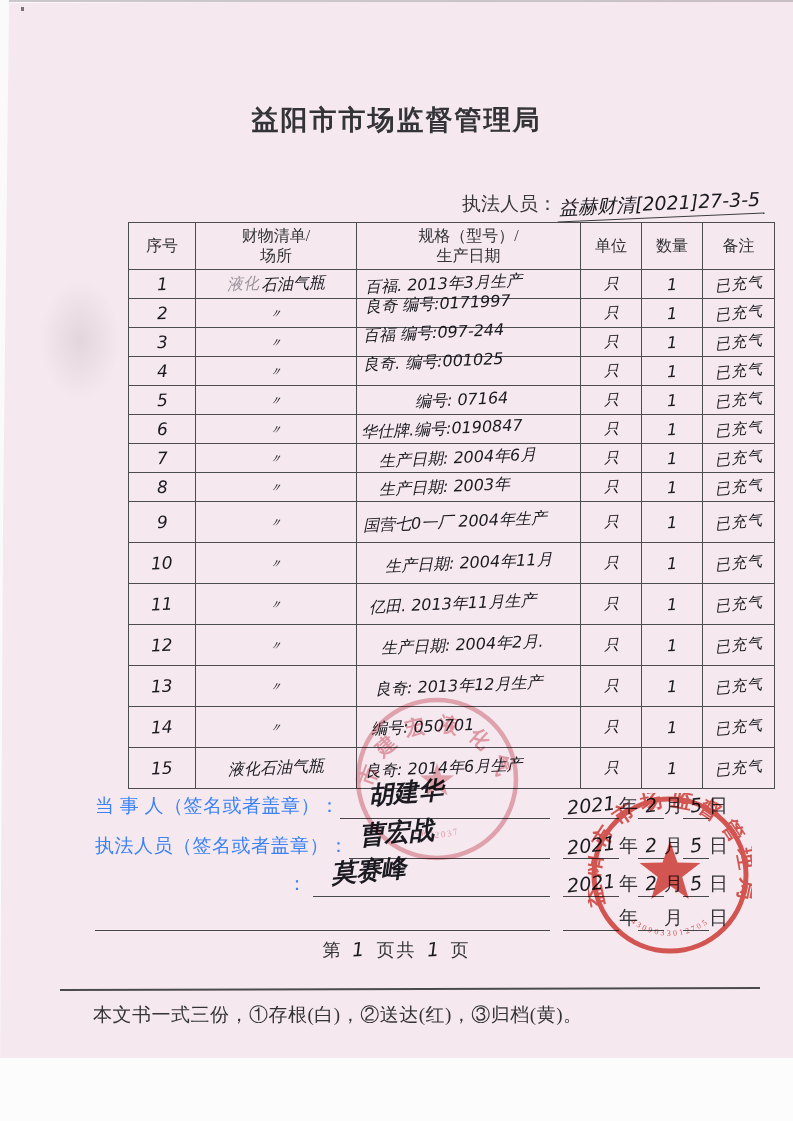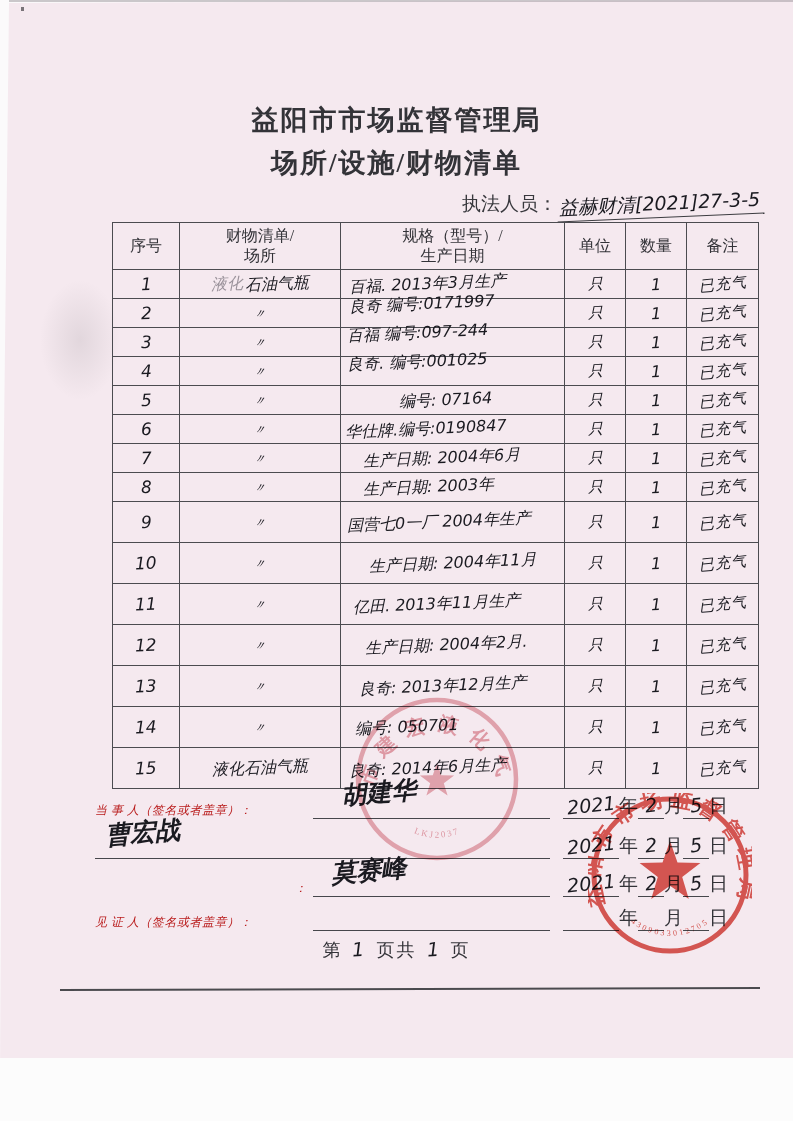--- a/index.html
+++ b/index.html
@@ -13,35 +13,35 @@
          background:radial-gradient(closest-side,rgba(125,118,124,.16),rgba(125,118,124,0));}
   .title{position:absolute;top:99px;left:0;width:100%;text-align:center;
          font-size:27px;font-weight:bold;letter-spacing:2px;line-height:43px;color:#333338;}
   .docno{position:absolute;top:191px;left:462px;font-size:19px;white-space:nowrap;}
   .docno .val{display:inline-block;border-bottom:1.6px solid #3c3c40;padding:0 4px 0 2px;}
 
   .hw{font-family:"DejaVu Sans","Liberation Sans",sans-serif;font-style:italic;color:#1a1a20;
       display:inline-block;transform:rotate(-2.5deg);}
   .hw.faint{color:#9b939b;margin-right:2px;}
 
-  table.inv{position:absolute;left:112px;top:222px;width:616px;border-collapse:collapse;table-layout:fixed;}
+  table.inv{position:absolute;left:128px;top:222px;width:616px;border-collapse:collapse;table-layout:fixed;}
   table.inv th,table.inv td{border:1.5px solid #4b4b50;padding:0 2px;overflow:visible;}
   table.inv th{font-size:16px;font-weight:normal;text-align:center;white-space:pre-line;line-height:20px;height:46px;color:#333338;}
   tr.r-s{height:29px;}
   tr.r-t{height:41px;}
   td.c-no{text-align:center;}  td.c-no .hw{font-size:17px;}
   td.c-name{text-align:center;} td.c-name .hw{font-size:16px;}
   td.c-name .ditto{font-size:13px;letter-spacing:2px;transform:rotate(8deg);}
   td.c-spec{text-align:left;}  td.c-spec .hw{font-size:16px;white-space:nowrap;position:relative;}
   td.c-spec .lift{top:-9px;}
   td.c-unit,td.c-qty{text-align:center;} td.c-unit .hw{font-size:15px;} td.c-qty .hw{font-size:16px;}
   td.c-remark{text-align:center;} td.c-remark .hw{font-size:15px;transform:rotate(-6deg);letter-spacing:1px;}
 
   .sigrow{position:absolute;left:95px;width:633px;display:flex;align-items:flex-end;height:30px;}
-  .sigrow .lbl{flex:0 0 218px;font-size:12px;letter-spacing:.5px;white-space:nowrap;color:#b91c1c;font-style:italic;}
+  .sigrow .lbl{flex:0 0 218px;font-size:19px;letter-spacing:.5px;white-space:nowrap;color:#3b82f6;}
   .sigrow .lbl.colon-only{text-align:right;padding-right:6px;box-sizing:border-box;}
   .sigrow .line{flex:1 1 auto;border-bottom:1.6px solid #46464b;position:relative;height:26px;}
   .sigrow .sig{position:absolute;left:28px;top:-16px;font-size:25px;font-weight:600;transform:rotate(-5deg);}
   .dateblk{flex:0 0 178px;font-size:19px;display:flex;align-items:flex-end;justify-content:flex-end;white-space:nowrap;color:#333338;}
   .dateblk .blank{display:inline-block;border-bottom:1.6px solid #46464b;text-align:center;height:24px;}
   .dateblk .b-y{width:56px;} .dateblk .b-m{width:26px;} .dateblk .b-d{width:26px;}
   .dateblk .hw{font-size:19px;transform:rotate(-6deg);}
 
   .pager{position:absolute;top:938px;left:0;width:100%;text-align:center;font-size:18px;letter-spacing:2px;color:#333338;}
   .pager .hw{font-size:19px;padding:0 10px;transform:rotate(-4deg);}
@@ -57,21 +57,20 @@
 <body>
 
 <div class="sheet">
   <div class="paper"></div>
   <div class="scan-topline"></div>
   <div class="scan-speck"></div>
   <div class="scan-smudge"></div>
 
   <div class="title">
     <div>益阳市市场监督管理局</div>
-    <div>场所/设施/财物清单</div>
   </div>
 
   <div class="docno">
     <span>执法人员：</span><span class="val hw">益赫财清[2021]27-3-5</span>
   </div>
 
   <table class="inv">
     <thead>
       <tr>
         <th style="width:62px">序号</th>
@@ -217,20 +216,21 @@
       <span class="blank b-y"><span class="hw">2021</span></span>
         <span>年</span>
         <span class="blank b-m"><span class="hw">2</span></span>
         <span>月</span>
         <span class="blank b-d"><span class="hw">5</span></span>
         <span>日</span>
     </span>
   </div>
 
   <div class="sigrow" style="top:829px">
+    <span class="lbl">执法人员（签名或者盖章）：</span>
     <span class="line">
       <span class="sig hw" style="left:10px">曹宏战</span>
     </span>
     <span class="dateblk">
       <span class="blank b-y"><span class="hw">2021</span></span>
         <span>年</span>
         <span class="blank b-m"><span class="hw">2</span></span>
         <span>月</span>
         <span class="blank b-d"><span class="hw">5</span></span>
         <span>日</span>
@@ -246,37 +246,37 @@
       <span class="blank b-y"><span class="hw">2021</span></span>
         <span>年</span>
         <span class="blank b-m"><span class="hw">2</span></span>
         <span>月</span>
         <span class="blank b-d"><span class="hw">5</span></span>
         <span>日</span>
     </span>
   </div>
 
   <div class="sigrow" style="top:901px">
-    <span class="lbl">见 证 人（签名或者盖章）：</span>
     <span class="line"></span>
     <span class="dateblk">
       <span class="blank b-y"></span>
         <span>年</span>
         <span class="blank b-m"></span>
         <span>月</span>
         <span class="blank b-d"></span>
         <span>日</span>
     </span>
   </div>
 
   <div class="pager">
     <span>第</span><span class="hw">1</span><span>页共</span><span class="hw">1</span><span>页</span>
   </div>
 
   <div class="sepline"></div>
+  <div class="footnote">本文书一式三份，①存根(白)，②送达(红)，③归档(黄)。</div>
 
   <svg class="stamp stamp-company" width="172" height="172" viewBox="0 0 172 172">
     <defs>
       <path id="arcC" d="M 22,102 A 64,64 0 1 1 150,102"></path>
       <path id="arcC2" d="M 40,122 A 58,58 0 0 0 132,122"></path>
     </defs>
     <circle cx="86" cy="86" r="79" fill="none" stroke="#df8a94" stroke-width="4.5"></circle>
     <polygon fill="#df8a94" points="86,70 90.2,82.2 103.1,82.4 92.8,90.2 96.6,102.6 86,95.2 75.4,102.6 79.2,90.2 68.9,82.4 81.8,82.2"></polygon>
     <text font-size="20" font-weight="bold" fill="#db7b87" letter-spacing="11">
       <textPath href="#arcC" startOffset="50%" text-anchor="middle">市建宏液化气</textPath>

